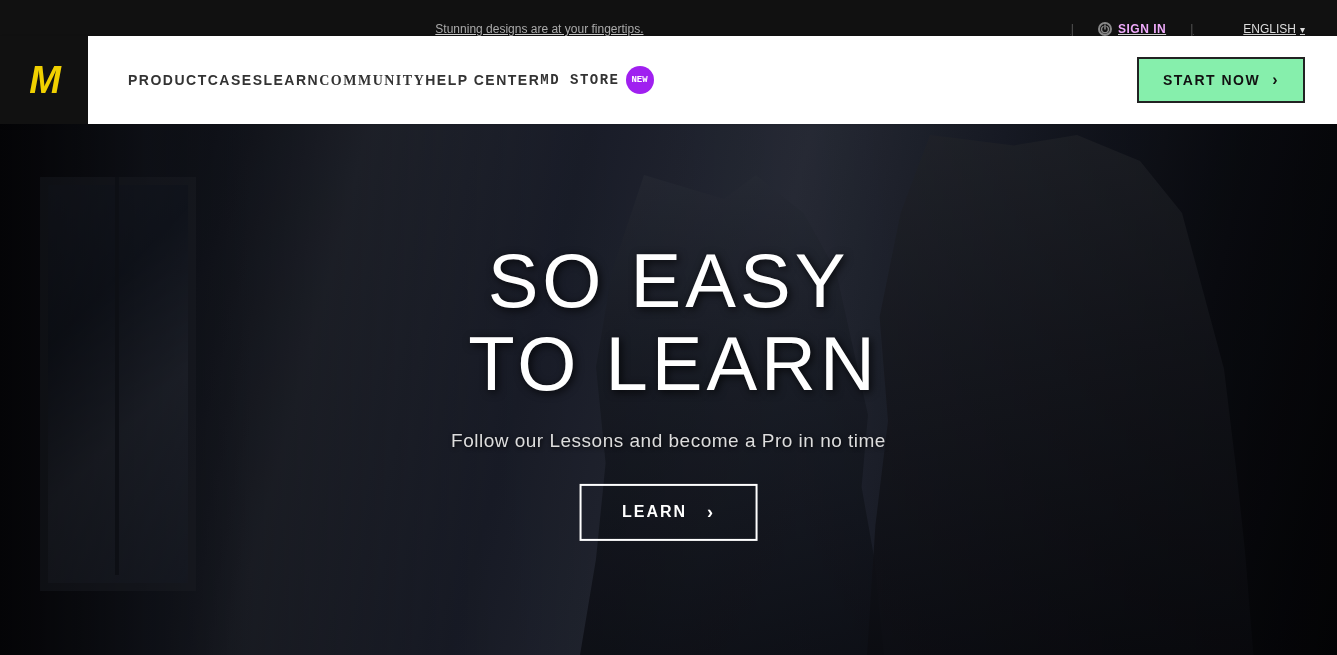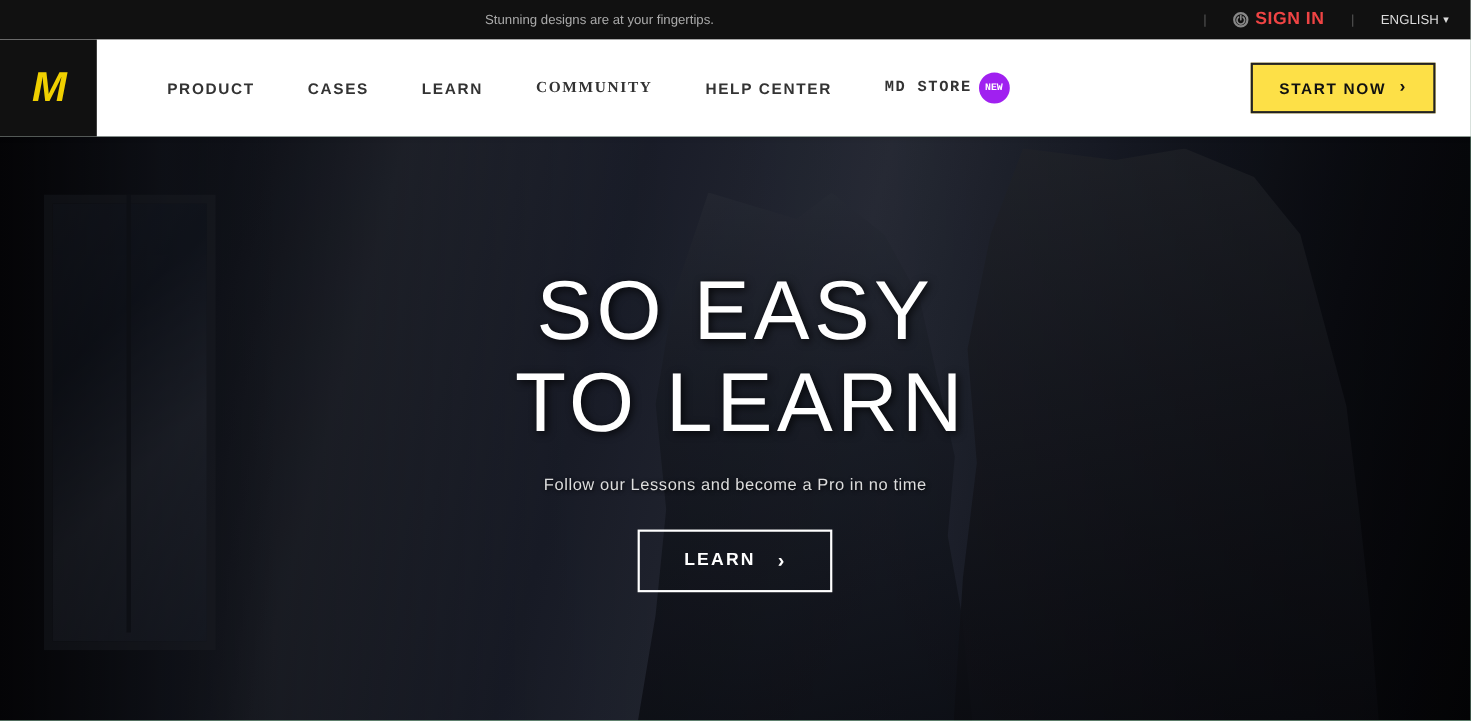--- a/index.html
+++ b/index.html
@@ -4,25 +4,26 @@
   <style>
     * { margin: 0; padding: 0; box-sizing: border-box; }
     body { font-family: 'Arial', sans-serif; width: 1337px; height: 655px; overflow: hidden; }
 
     
     .top-bar {
       background: #111;
       color: #ccc;
       height: 36px;
       display: flex;
-      align-items: center;
+      align-items: flex-end;
       justify-content: flex-end;
-      padding: 0 20px;
+      padding: 0 32px;
       font-size: 12px;
       gap: 24px;
+      text-decoration: underline;
     }
     .top-bar-message {
       color: #aaa;
       flex: 1;
       text-align: center;
     }
     .top-bar-divider {
       color: #555;
     }
     .sign-in-area {
@@ -34,32 +35,33 @@
     .sign-in-icon {
       width: 14px;
       height: 14px;
       border-radius: 50%;
       border: 2px solid #888;
       display: inline-flex;
       align-items: center;
       justify-content: center;
     }
     .sign-in-label {
-      color: #ef4444;
-      font-size: 16px;
+      color: #f0abfc;
+      font-size: 12px;
       letter-spacing: 0.5px;
       font-weight: 600;
     }
     .language-selector {
       display: flex;
       align-items: center;
       gap: 4px;
       color: #ddd;
       font-size: 12px;
       cursor: pointer;
+      margin-left: 26px;
     }
 
     
     .navbar {
       background: #fff;
       height: 88px;
       display: flex;
       align-items: center;
       padding: 0 32px;
       position: relative;
@@ -79,22 +81,21 @@
     .logo-text {
       font-size: 38px;
       font-weight: 900;
       color: #f0d000;
       letter-spacing: -2px;
       font-style: italic;
     }
     .nav-links {
       display: flex;
       align-items: center;
-      gap: 48px;
-      margin-left: 64px;
+      margin-left: 40px;
       flex: 1;
     }
     .nav-link {
       font-size: 14px;
       font-weight: 600;
       letter-spacing: 1.5px;
       color: #333;
       text-decoration: none;
       cursor: pointer;
       text-transform: uppercase;
@@ -124,34 +125,34 @@
       gap: 12px;
       border: 2px solid #222;
       padding: 12px 24px;
       font-size: 14px;
       font-weight: 700;
       letter-spacing: 1.5px;
       color: #111;
       cursor: pointer;
       text-transform: uppercase;
       margin-left: auto;
-      background: #fde047;
+      background: #86efac;
     }
     .chevron-right {
       font-size: 16px;
       font-weight: 700;
     }
 
     
     .hero {
       position: relative;
       width: 1337px;
       height: 531px;
       overflow: hidden;
-      background: #14532d;
+      background: #1d4ed8;
     }
     .hero-bg {
       position: absolute;
       top: 0; left: 0; right: 0; bottom: 0;
       background: linear-gradient(
         105deg,
         #0a0a0f 0%,
         #1a1e2a 15%,
         #2a2e3a 25%,
         #1e2230 40%,
@@ -238,21 +239,21 @@
     }
     .hero-title-line2 {
       font-size: 76px;
       font-weight: 300;
       letter-spacing: 4px;
       line-height: 1.1;
       text-shadow: 2px 2px 8px rgba(0,0,0,0.8);
       margin-left: 10px;
     }
     .hero-subtitle {
-      font-size: 15px;
+      font-size: 19px;
       font-weight: 300;
       color: #ddd;
       margin-top: 24px;
       letter-spacing: 0.5px;
       text-shadow: 1px 1px 4px rgba(0,0,0,0.8);
     }
     .hero-learn-btn {
       display: inline-flex;
       align-items: center;
       gap: 20px;

